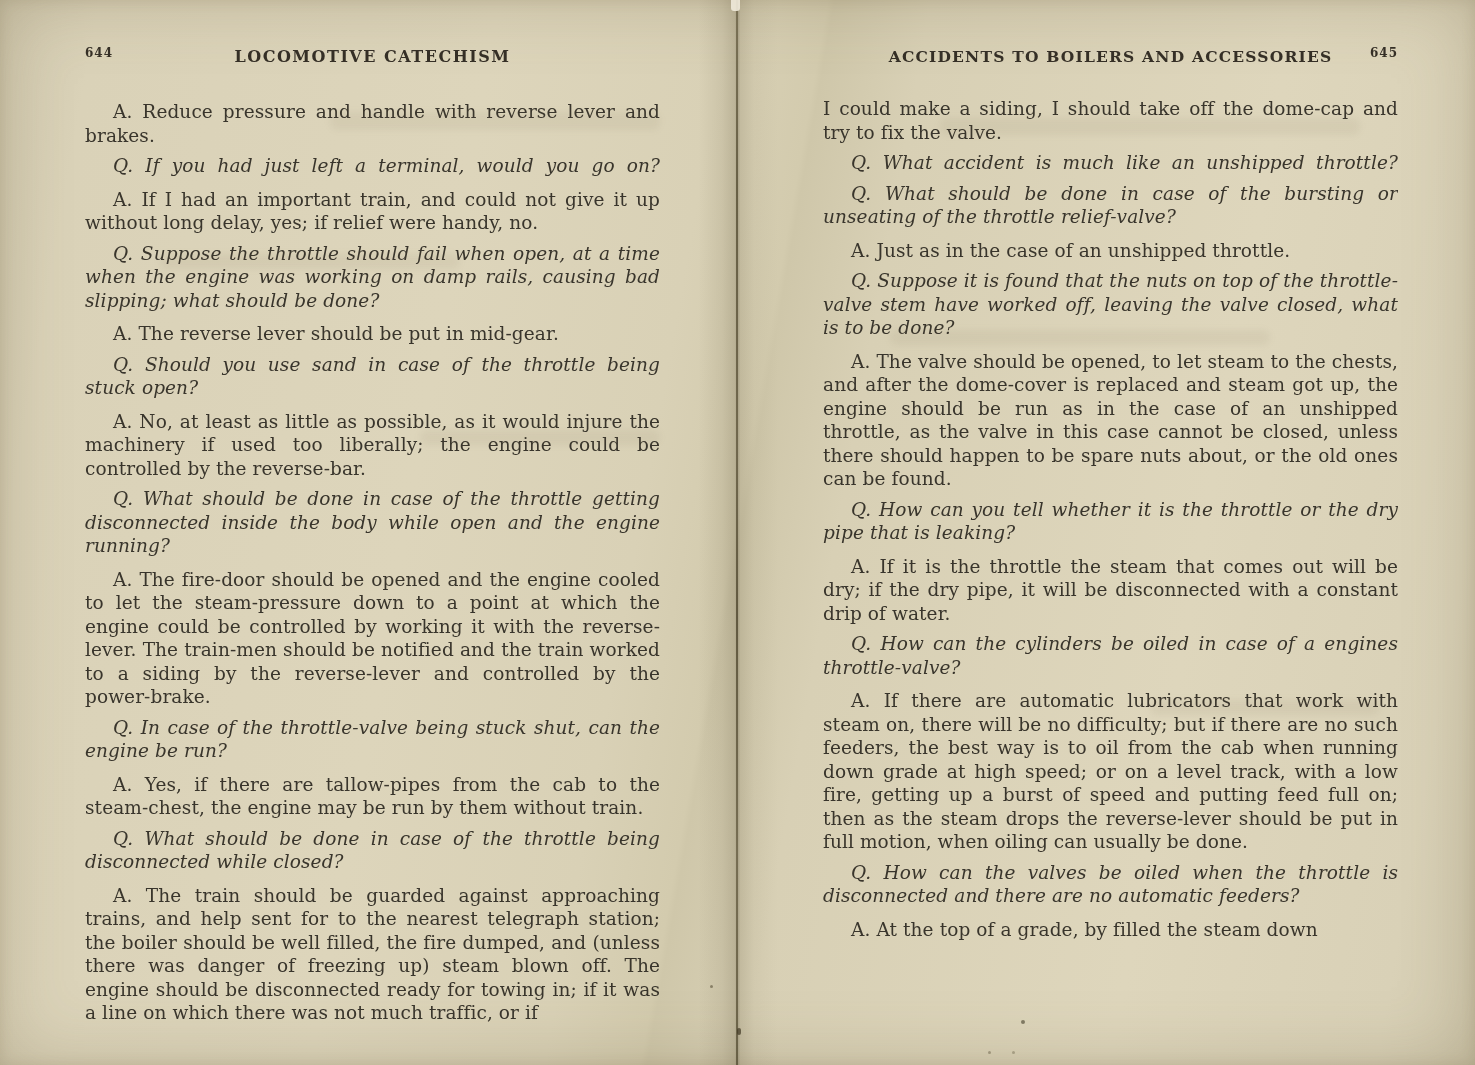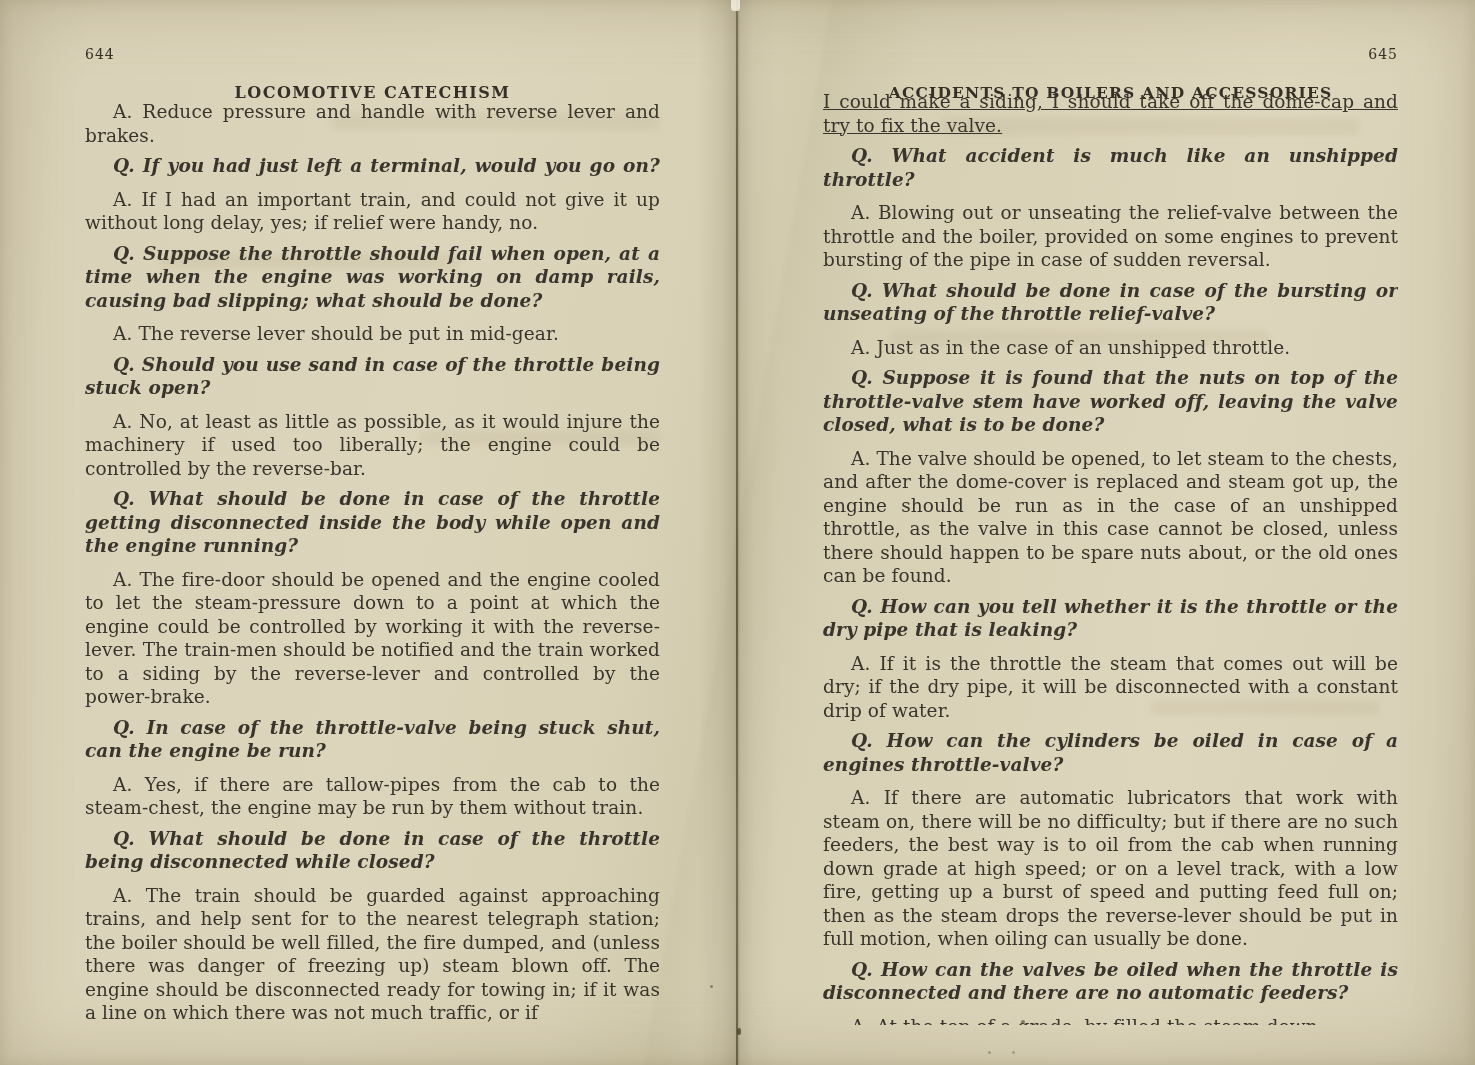--- a/index.html
+++ b/index.html
@@ -24,47 +24,46 @@
 
   
   .running-head{
     position:absolute;top:46px;left:85px;width:575px;height:24px;
     color:var(--header-ink,#352f26);
     font-size:16px;letter-spacing:1.5px;
     white-space:nowrap;
   }
   .running-head .pagenum{
     position:absolute;top:0;
-    font-size:14px;letter-spacing:1px;font-weight:normal;
+    font-size:12px;letter-spacing:1px;font-weight:bold;
   }
   #page-left .pagenum{left:0;}
   #page-right .pagenum{right:0;}
   .running-head .title{
     position:absolute;left:0;right:0;top:1px;text-align:center;
     font-weight:600;
-    margin-top:36px;
   }
   #page-right .running-head .title{font-size:15.5px;letter-spacing:1.2px;}
 
   
   .page-body{
     position:absolute;top:90px;left:85px;width:575px;bottom:40px;
     color:var(--ink,#39352c);
     font-size:18.5px;line-height:23.5px;
     overflow:hidden;
   }
   .para{
     margin:0;padding:0;
     text-align:justify;
     text-indent:28px;
     letter-spacing:.1px;
   }
-  .para.q{font-style:italic;margin-top:7px;font-weight:bold;}
+  .para.q{font-style:italic;margin-top:7px;}
   .para.a{margin-top:10px;}
-  .para.noindent{text-indent:0;margin-top:0;text-decoration:underline;}
+  .para.noindent{text-indent:0;margin-top:7px;}
   .para.stretch{text-align-last:justify;}
 
   
   .gutter-shadow{
     position:absolute;top:0;left:698px;width:80px;height:1065px;
     background:linear-gradient(to right,
       rgba(92,82,54,0) 0%,
       rgba(92,82,54,.10) 30%,
       rgba(92,82,54,.22) 46%,
       rgba(60,52,32,.30) 49.5%,
@@ -116,21 +115,20 @@
   </div>
 
   <div class="page" id="page-right">
     <div class="running-head">
       <span class="title">ACCIDENTS TO BOILERS AND ACCESSORIES</span>
       <span class="pagenum">645</span>
     </div>
     <div class="page-body" id="right-body">
         <p class="para a noindent">I could make a siding, I should take off the dome-cap and try to fix the valve.</p>
         <p class="para q stretch">Q. What accident is much like an unshipped throttle?</p>
-        <p class="para a">A. Blowing out or unseating the relief-valve between the throttle and the boiler, provided on some engines to prevent bursting of the pipe in case of sudden reversal.</p>
         <p class="para q">Q. What should be done in case of the bursting or unseating of the throttle relief-valve?</p>
         <p class="para a">A. Just as in the case of an unshipped throttle.</p>
         <p class="para q">Q. Suppose it is found that the nuts on top of the throttle-valve stem have worked off, leaving the valve closed, what is to be done?</p>
         <p class="para a">A. The valve should be opened, to let steam to the chests, and after the dome-cover is replaced and steam got up, the engine should be run as in the case of an unshipped throttle, as the valve in this case cannot be closed, unless there should happen to be spare nuts about, or the old ones can be found.</p>
         <p class="para q">Q. How can you tell whether it is the throttle or the dry pipe that is leaking?</p>
         <p class="para a">A. If it is the throttle the steam that comes out will be dry; if the dry pipe, it will be disconnected with a constant drip of water.</p>
         <p class="para q">Q. How can the cylinders be oiled in case of a engines throttle-valve?</p>
         <p class="para a">A. If there are automatic lubricators that work with steam on, there will be no difficulty; but if there are no such feeders, the best way is to oil from the cab when running down grade at high speed; or on a level track, with a low fire, getting up a burst of speed and putting feed full on; then as the steam drops the reverse-lever should be put in full motion, when oiling can usually be done.</p>
         <p class="para q">Q. How can the valves be oiled when the throttle is disconnected and there are no automatic feeders?</p>
         <p class="para a">A. At the top of a grade, by filled the steam down</p>

